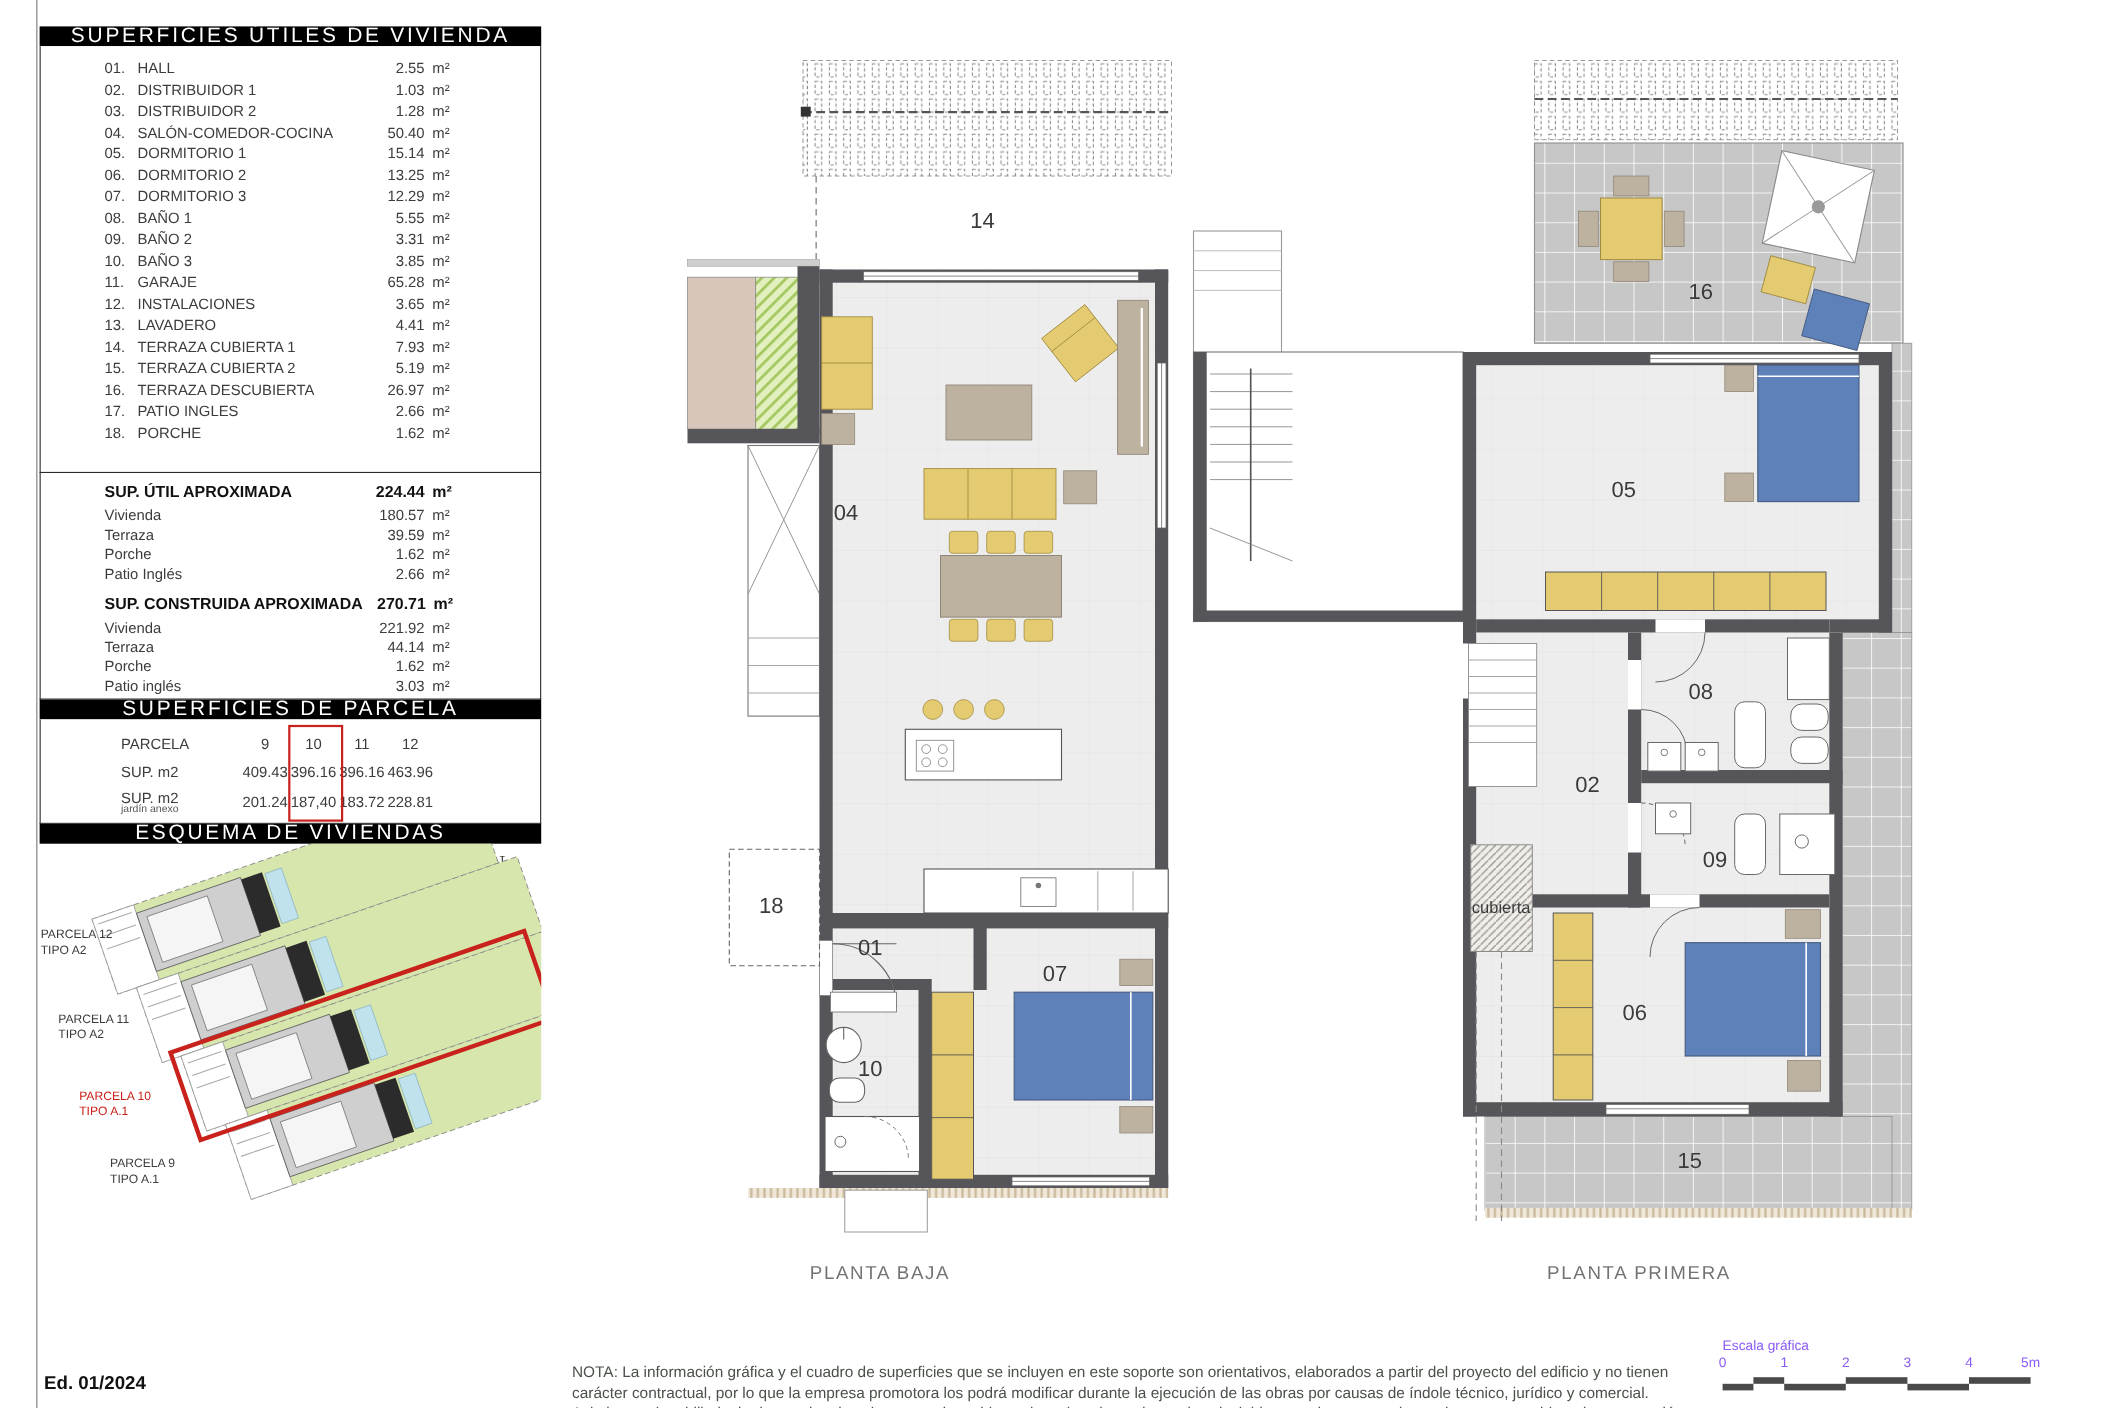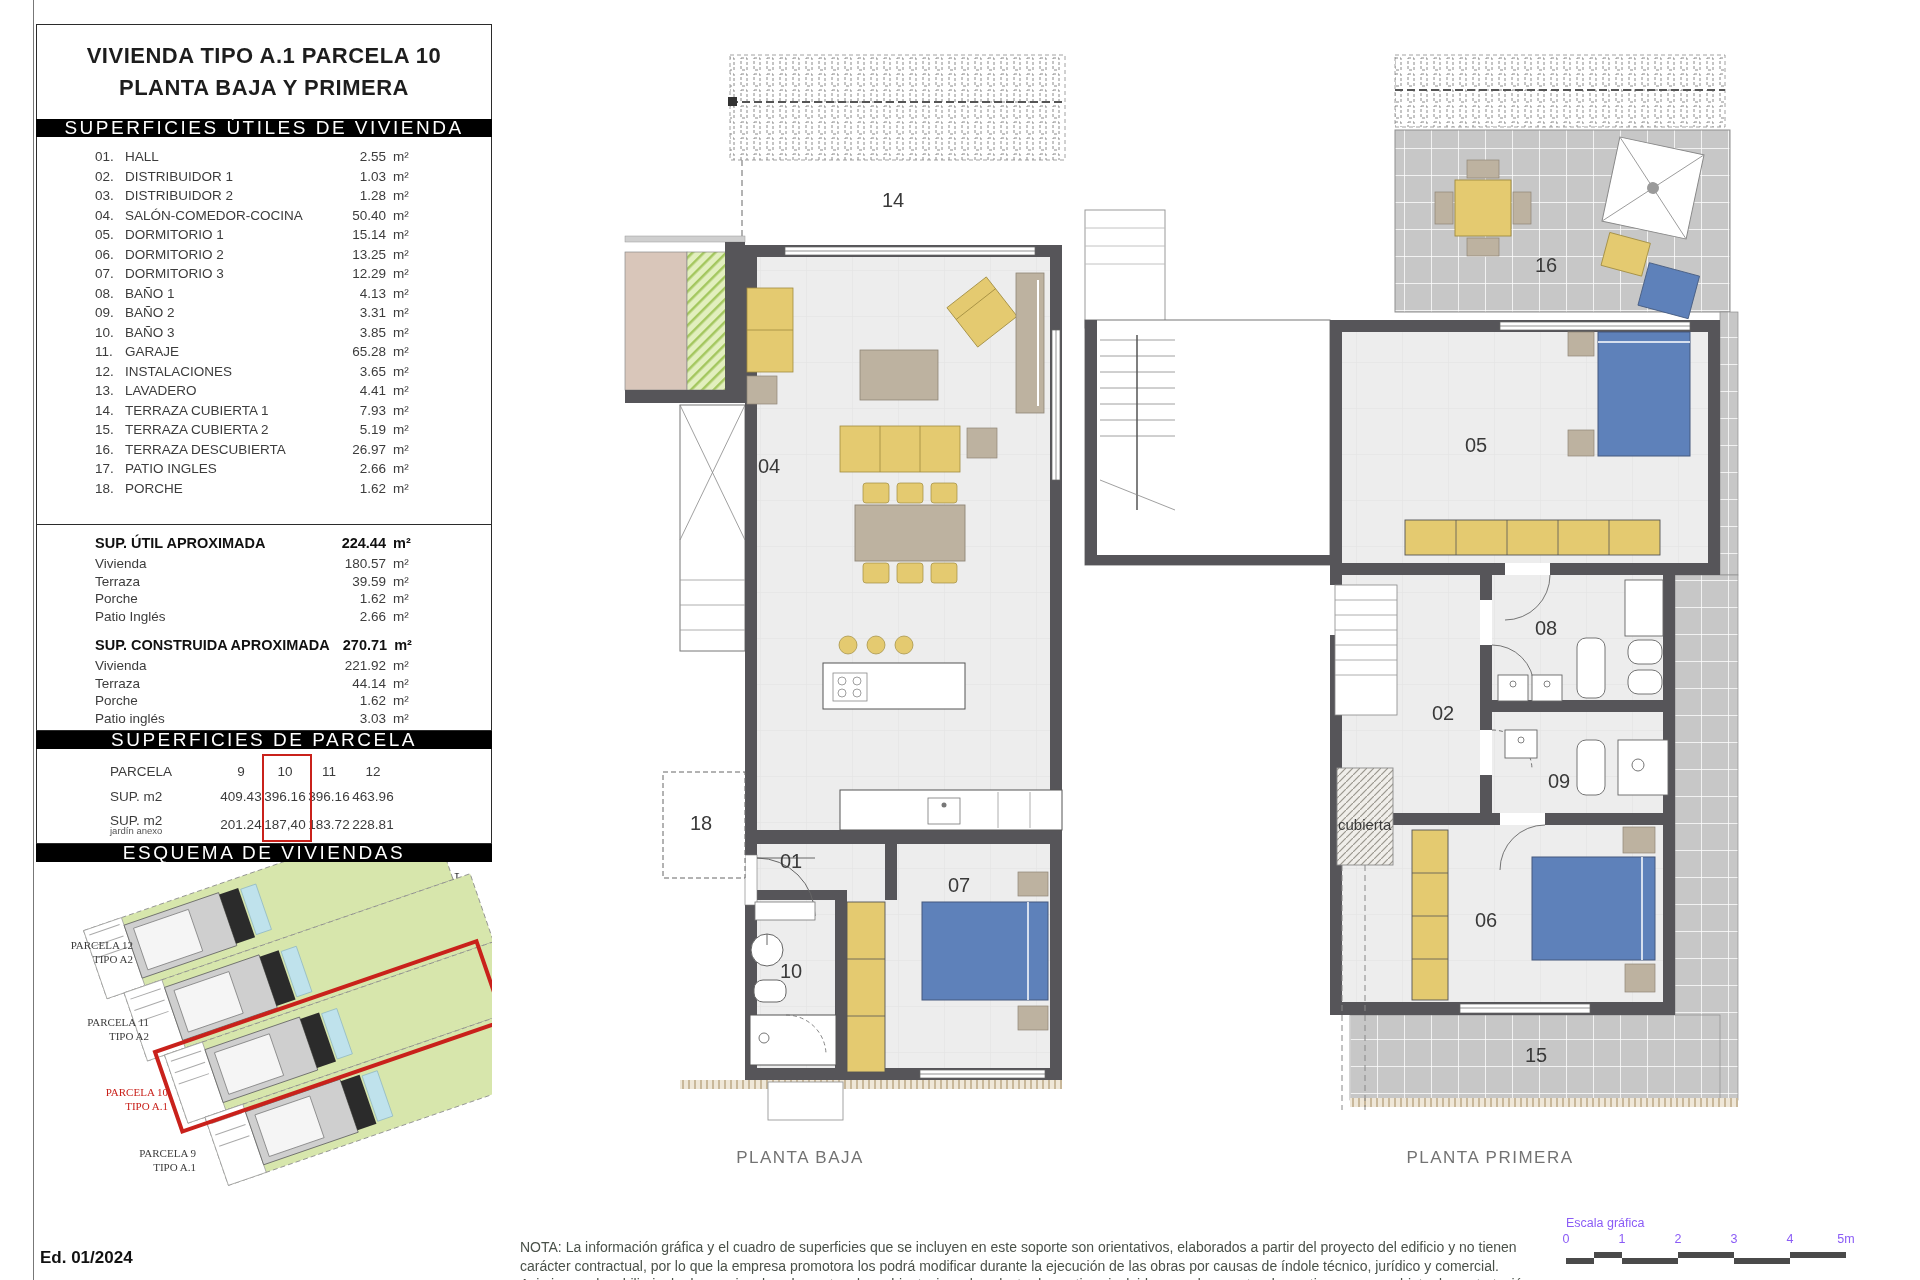--- a/index.html
+++ b/index.html
@@ -30,21 +30,21 @@
   .prow{display:flex;align-items:center;}
   .prow .plabel{width:182px;padding-left:73px;box-sizing:border-box;}
   .prow .pcell{width:44px;text-align:center;white-space:nowrap;}
   .prow.hdr{height:24px;}
   .prow.v1{height:26px;}
   .prow.v2{height:30px;}
   .plabel .sub{display:block;font-size:9.5px;margin-top:-3px;color:#555;}
   .redbox{position:absolute;left:225px;top:5px;width:46px;height:84px;
           border:2.5px solid var(--accent-red);pointer-events:none;}
   .esq{position:relative;height:343px;}
-  .esq-label{position:absolute;width:96px;text-align:right;font-size:11px;line-height:14px;color:#3c3c3c;font-family:Liberation Serif, serif;}
+  .esq-label{position:absolute;width:96px;text-align:left;font-size:11px;line-height:14px;color:#3c3c3c;}
   .esq-label.red{color:var(--accent-red);}
   .north{position:absolute;left:381px;top:5px;}
   
   .plan{position:absolute;}
   svg text{font-family:"Liberation Sans",sans-serif;fill:#3a3a3a;}
   .room-num{font-size:20px;}
   .small-lab{font-size:15px;}
   .caption{position:absolute;width:260px;text-align:center;font-size:17px;letter-spacing:1.5px;color:#737373;}
   .note{position:absolute;left:520px;top:1238px;width:1042px;font-size:14px;line-height:1.33;color:#4a5149;}
   .scalebar{position:absolute;left:1566px;top:1216px;width:282px;height:52px;font-size:12.5px;color:#8b5cf6;}
@@ -55,24 +55,20 @@
   .edition{position:absolute;left:40px;top:1248px;font-size:17px;font-weight:bold;color:#111;}
   .north-n{font-family:"Liberation Serif",serif;font-size:21px;}
 </style>
 </head>
 <body>
 
 <div class="page">
   <div class="frame-left"></div>
 
   <div class="panel">
-    <div class="titlebox">
-      <div>VIVIENDA TIPO A.1 PARCELA 10</div>
-      <div>PLANTA BAJA Y PRIMERA</div>
-    </div>
 
     <div class="bar">SUPERFICIES ÚTILES DE VIVIENDA</div>
     <div class="whitebox ut-box">
 
     <div class="row">
         <span class="num">01.</span>
         <span class="nm">HALL</span>
         <span class="val">2.55</span>
         <span class="un">m²</span>
       </div>
@@ -108,21 +104,21 @@
       </div>
         <div class="row">
         <span class="num">07.</span>
         <span class="nm">DORMITORIO 3</span>
         <span class="val">12.29</span>
         <span class="un">m²</span>
       </div>
         <div class="row">
         <span class="num">08.</span>
         <span class="nm">BAÑO 1</span>
-        <span class="val">4.13</span>
+        <span class="val">5.55</span>
         <span class="un">m²</span>
       </div>
         <div class="row">
         <span class="num">09.</span>
         <span class="nm">BAÑO 2</span>
         <span class="val">3.31</span>
         <span class="un">m²</span>
       </div>
         <div class="row">
         <span class="num">10.</span>

